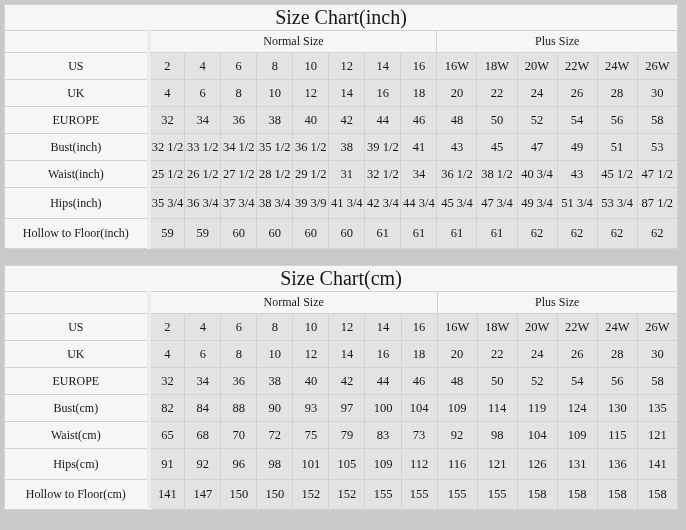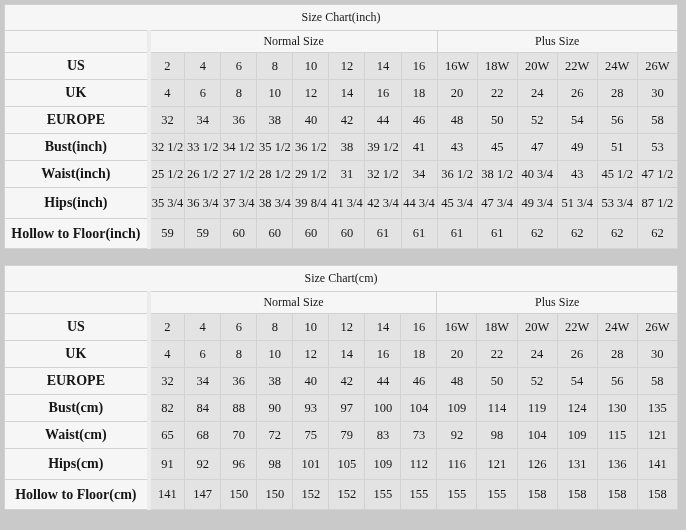--- a/index.html
+++ b/index.html
@@ -30,32 +30,31 @@
   table.size-table:first-of-type{margin-bottom:16px;}
   td{
     border:1px solid var(--border);
     text-align:center;
     vertical-align:middle;
     overflow:hidden;
     white-space:nowrap;
   }
   td.title{
     background:var(--header-bg);
-    font-size:12px;
+    font-size:20px;
     height:26px;
   }
   td.group, td.corner{
     background:var(--header-bg);
     font-size:12px;
     height:22px;
   }
   td.label{
     background:var(--header-bg);
-    font-size:14px;
-    font-weight:bold;
+    font-size:12px;
   }
   td.data{
     background:var(--cell-bg);
     font-size:12.5px;
     padding:0 1px;
   }
   .label-sep{border-right:4px solid var(--sep);}
   tr.r-std td{height:27px;}
   tr.r-hips td{height:31px;}
   tr.r-hollow td{height:30px;margin-top:44px;}
@@ -174,21 +173,21 @@
         <td class="data">43</td>
         <td class="data">45 1/2</td>
         <td class="data">47 1/2</td>
       </tr>
       <tr class="r-hips">
         <td class="label label-sep">Hips(inch)</td>
         <td class="data">35 3/4</td>
         <td class="data">36 3/4</td>
         <td class="data">37 3/4</td>
         <td class="data">38 3/4</td>
-        <td class="data">39 8/4</td>
+        <td class="data">39 3/9</td>
         <td class="data">41 3/4</td>
         <td class="data">42 3/4</td>
         <td class="data">44 3/4</td>
         <td class="data">45 3/4</td>
         <td class="data">47 3/4</td>
         <td class="data">49 3/4</td>
         <td class="data">51 3/4</td>
         <td class="data">53 3/4</td>
         <td class="data">87 1/2</td>
       </tr>

